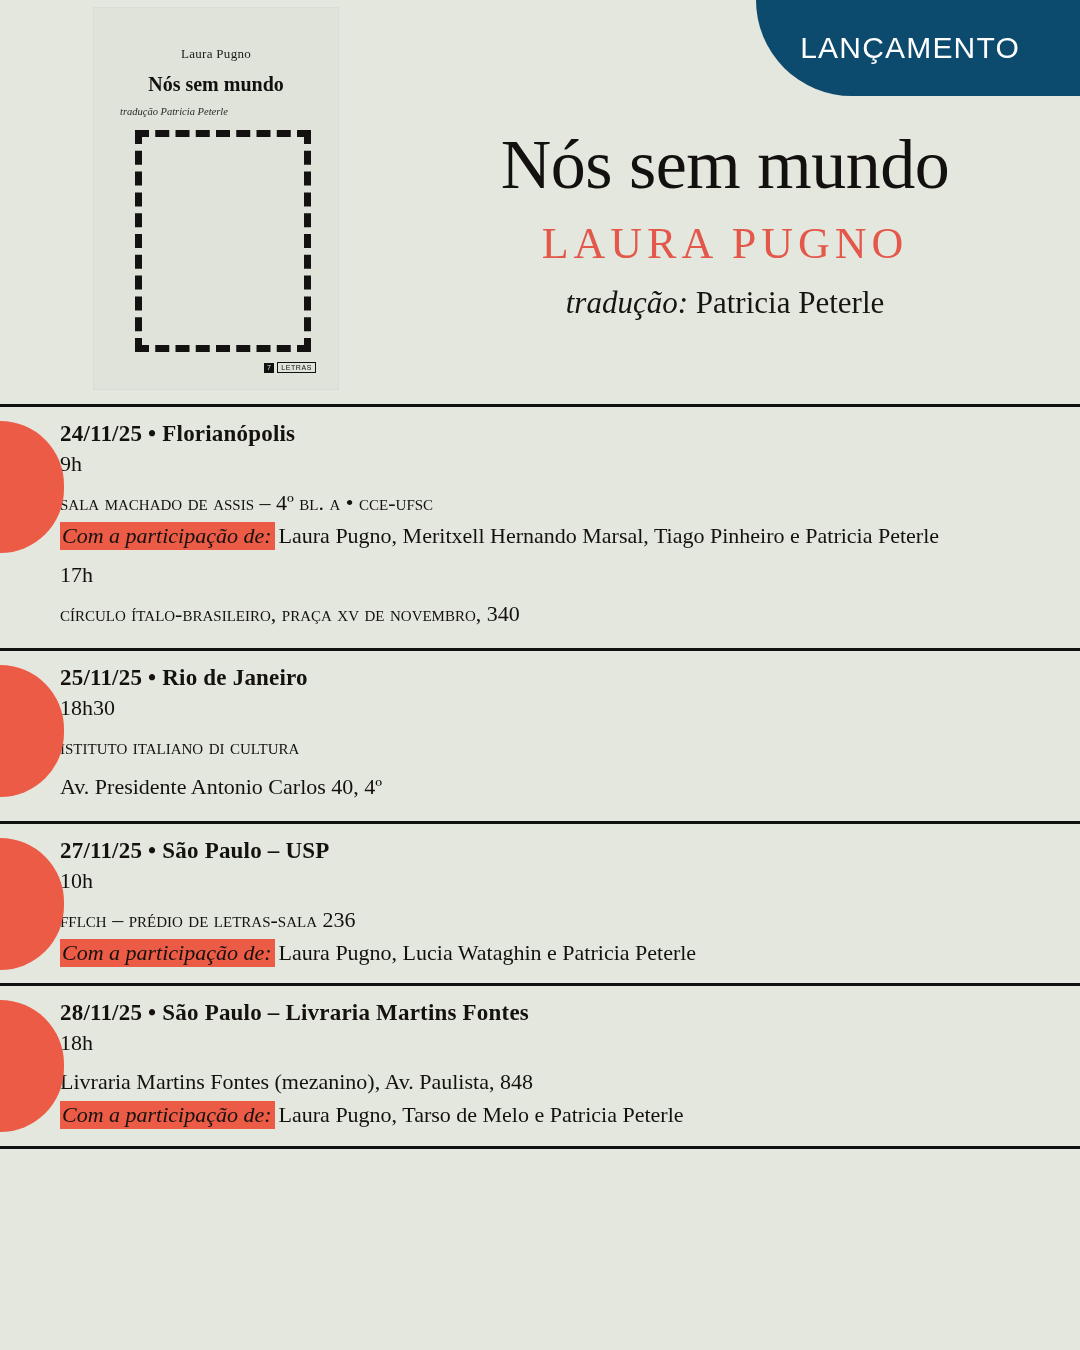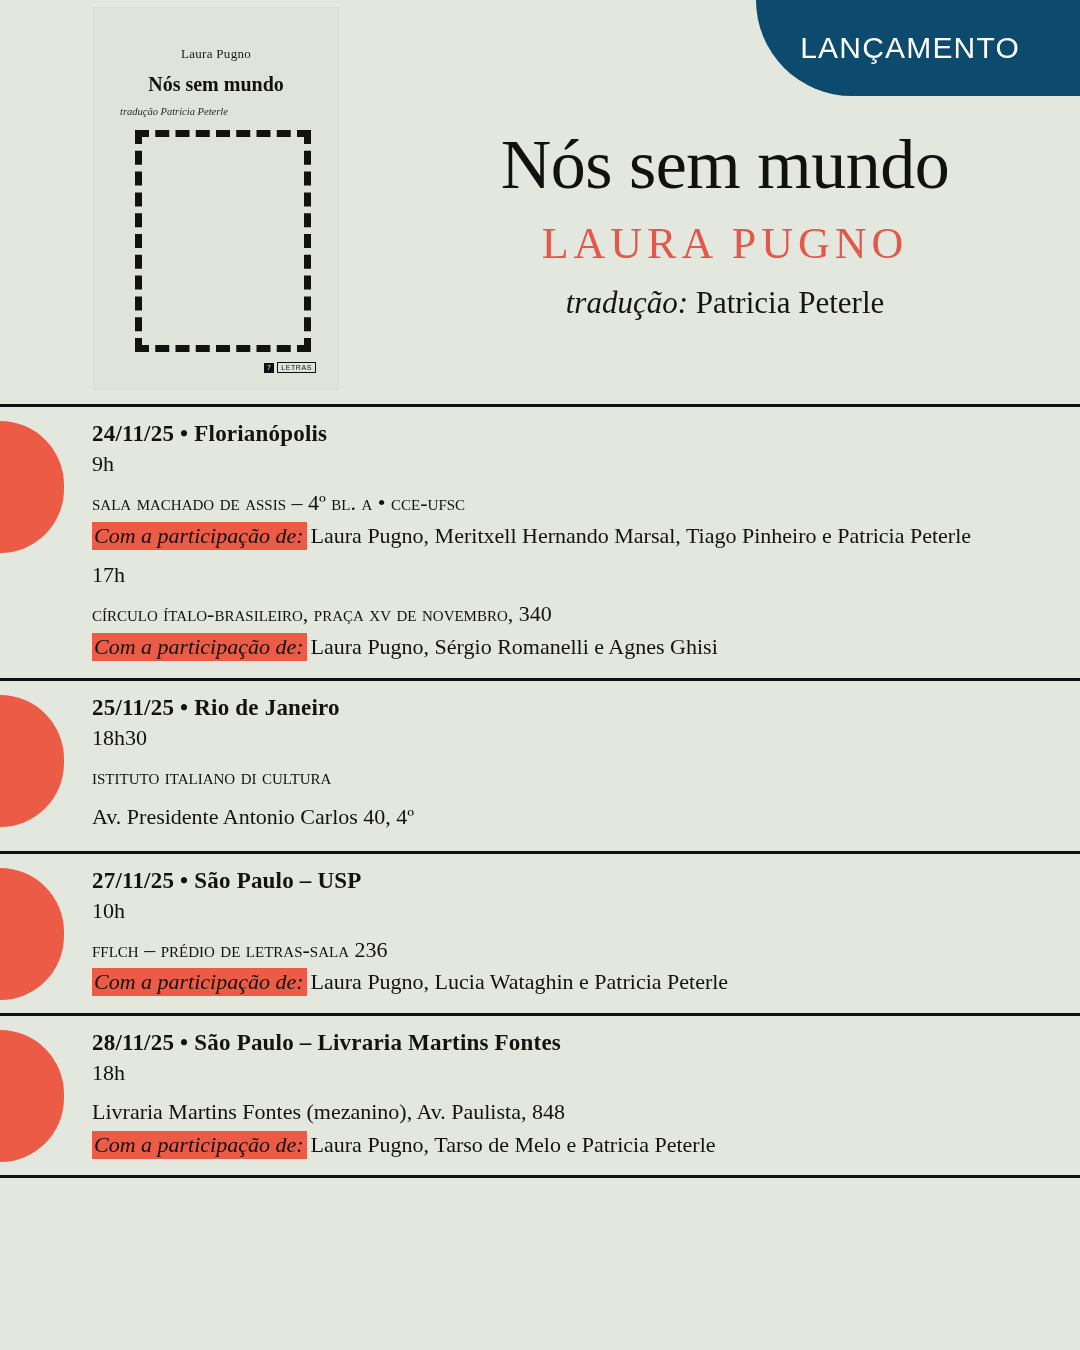--- a/index.html
+++ b/index.html
@@ -157,21 +157,21 @@
   .events {
     position: absolute;
     top: 404px;
     left: 0;
     right: 0;
     bottom: 0;
   }
   .event {
     position: relative;
     border-top: 3px solid #111;
-    padding: 14px 40px 16px 92px;
+    padding: 14px 40px 16px 60px;
     box-sizing: border-box;
   }
   .event:last-child {
     border-bottom: 3px solid #111;
   }
   .tab {
     position: absolute;
     left: 0;
     top: 14px;
     width: 64px;
@@ -260,23 +260,20 @@
       <span>Florianópolis</span>
     </div>
     <div class="ev-time">9h</div>
     <div class="ev-place sc">Sala Machado de Assis – 4º bl. A • CCE-UFSC</div>
     <div class="ev-part">
       <span class="hl">Com a participação de:</span><span class="names">Laura Pugno, Meritxell Hernando Marsal, Tiago Pinheiro e Patricia Peterle</span>
     </div>
     <div class="subsession">
       <div class="ev-time">17h</div>
       <div class="ev-place sc">CÍRCULO ÍTALO-BRASILEIRO, Praça XV de novembro, 340</div>
-      <div class="ev-part">
-        <span class="hl">Com a participação de:</span><span class="names">Laura Pugno, Sérgio Romanelli e Agnes Ghisi</span>
-      </div>
     </div>
   </div>
 
   <div class="event">
     <div class="tab"></div>
     <div class="ev-head">
       <span>25/11/25</span>
       <span>•</span>
       <span>Rio de Janeiro</span>
     </div>

